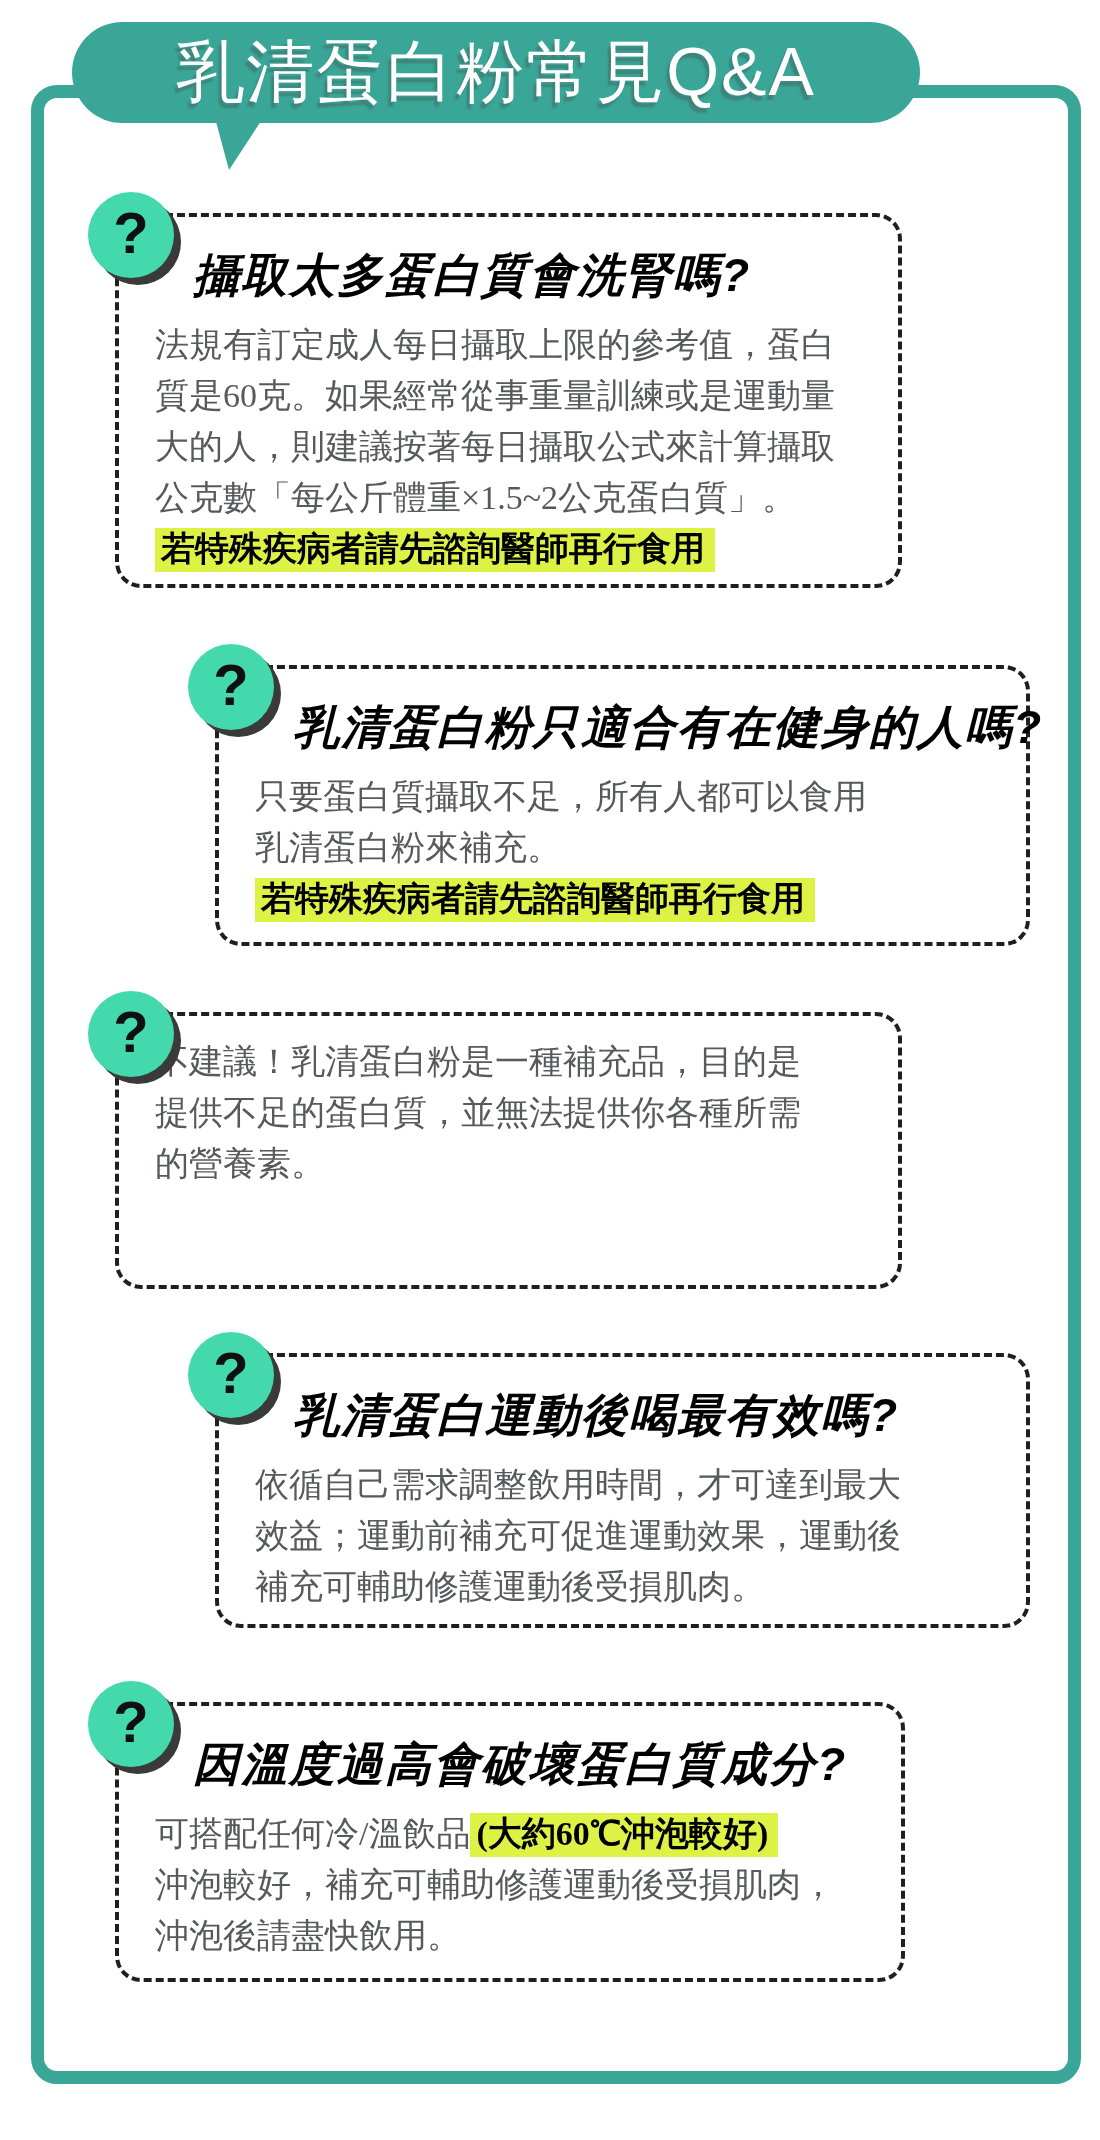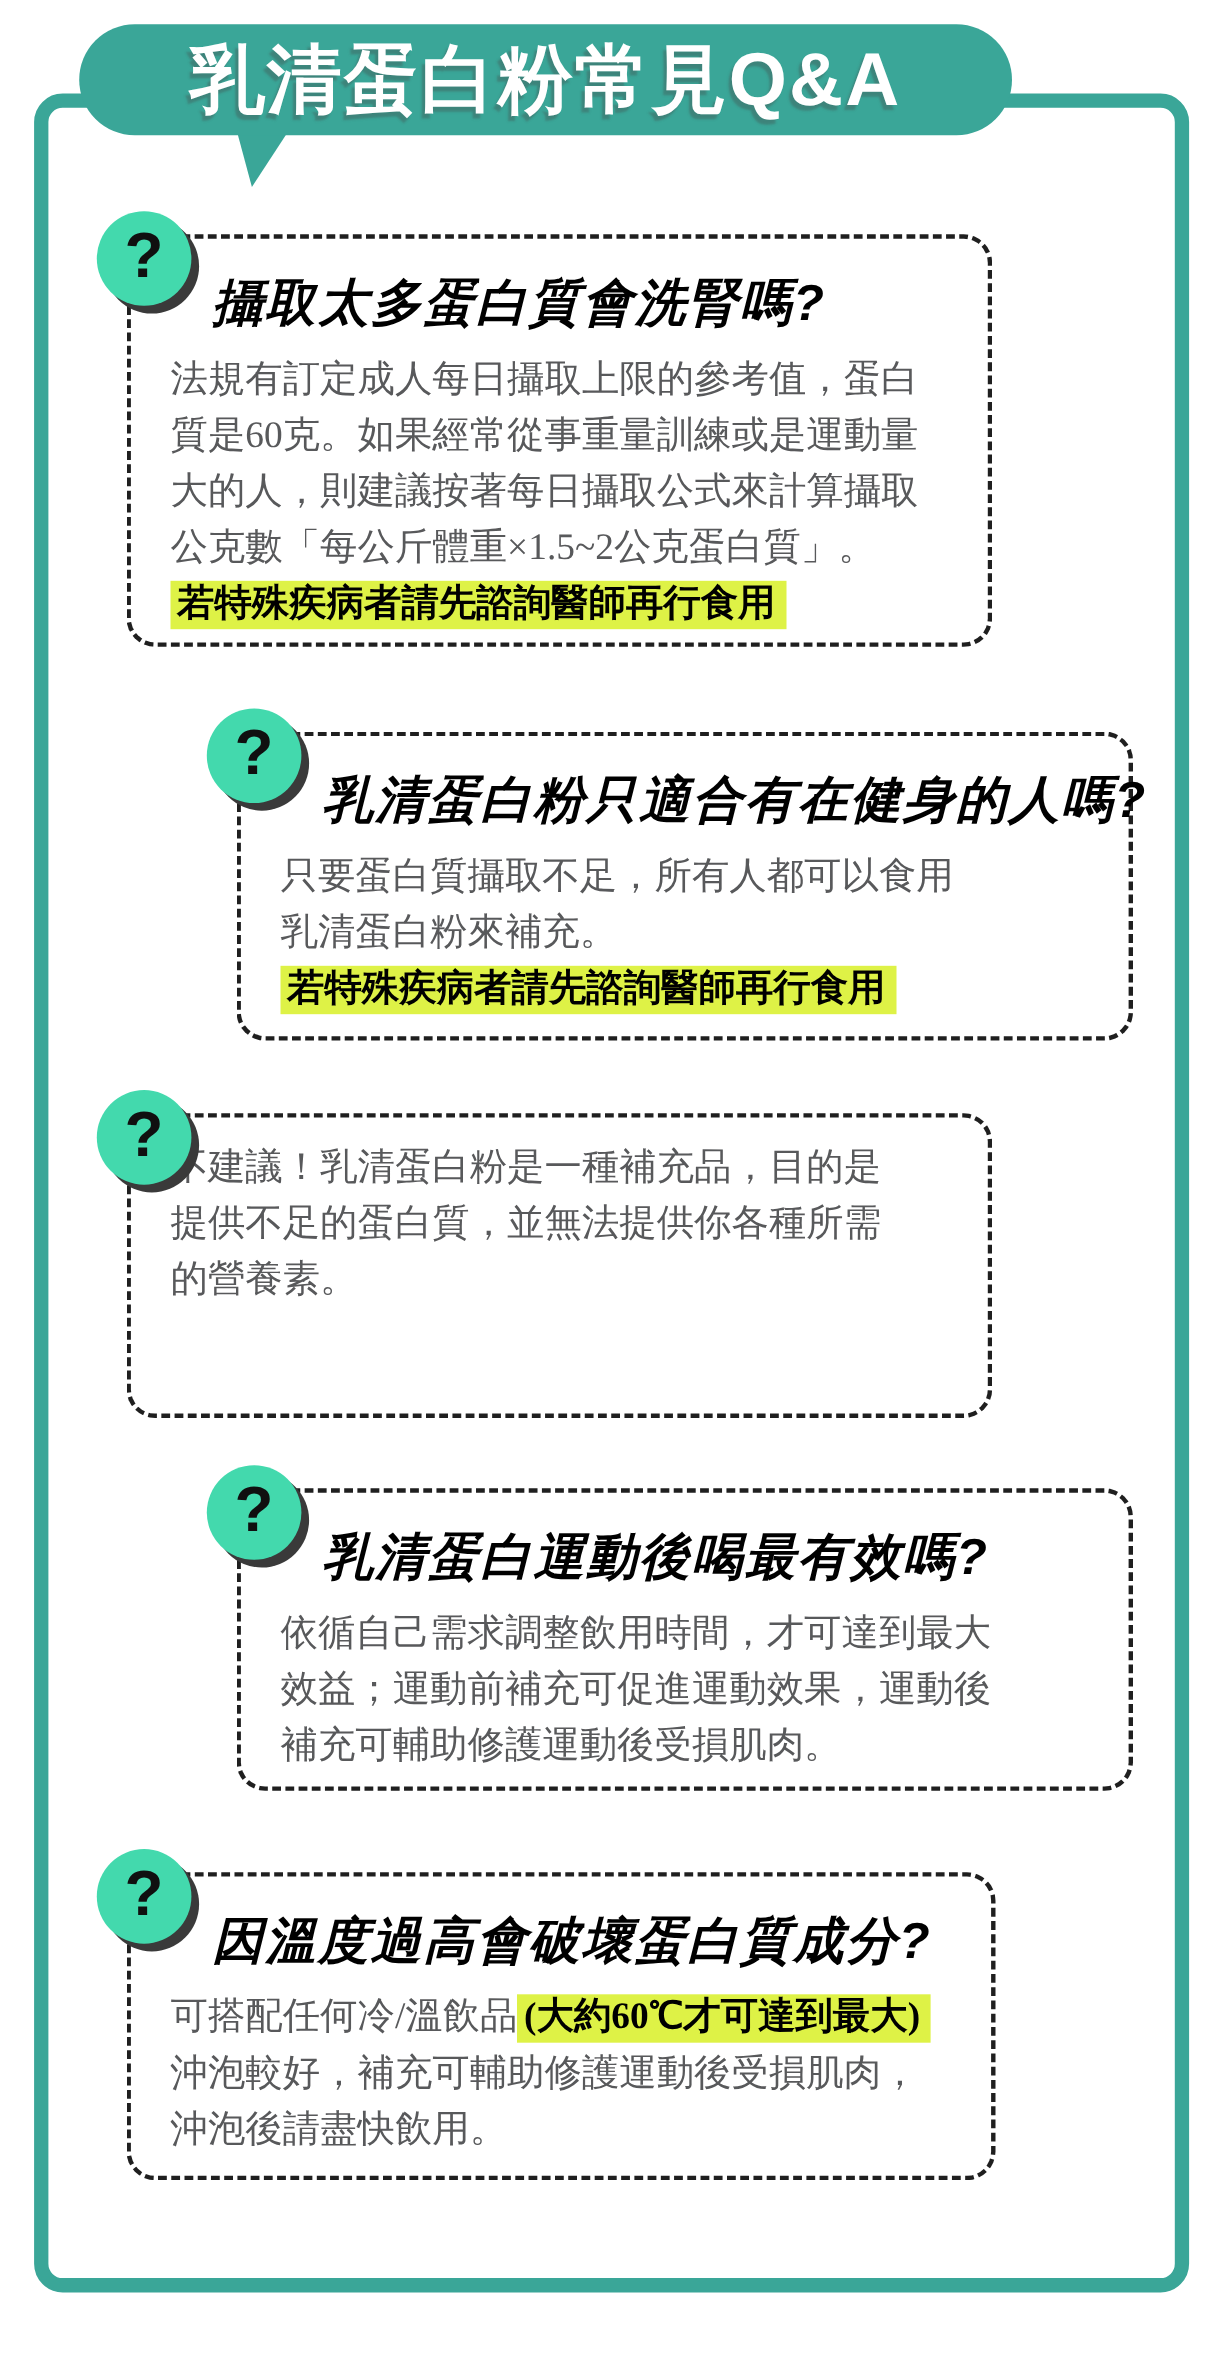--- a/index.html
+++ b/index.html
@@ -27,21 +27,21 @@
     position:absolute;
     left:72px; top:22px;
     width:848px; height:101px;
     background:#3AA698;
     border-radius:60px;
     display:flex; align-items:center; justify-content:center;
     z-index:3;
   }
   .bubble-title {
     font-size:68px;
-    font-weight:700;
+    font-weight:400;
     color:#ffffff;
     letter-spacing:2px;
     text-shadow:-3px 5px 2px rgba(70,70,70,0.35);
     white-space:nowrap;
   }
   .tail { position:absolute; left:208px; top:116px; z-index:2; }
 
   
   .qa {
     position:absolute;
@@ -156,19 +156,19 @@
       <div class="line"><span class="seg">補充可輔助修護運動後受損肌肉。</span></div>
     </div>
   </section>
 
   <section class="qa q5">
     <div class="qcircle">
       <span class="qmark">?</span>
     </div>
     <h2 class="qtitle">因溫度過高會破壞蛋白質成分?</h2>
     <div class="answer">
-      <div class="line"><span class="seg">可搭配任何冷/溫飲品</span><span class="seg hl">(大約60℃才可達到最大)</span></div>
+      <div class="line"><span class="seg">可搭配任何冷/溫飲品</span><span class="seg hl">(大約60℃沖泡較好)</span></div>
       <div class="line"><span class="seg">沖泡較好，補充可輔助修護運動後受損肌肉，</span></div>
       <div class="line"><span class="seg">沖泡後請盡快飲用。</span></div>
     </div>
   </section>
 
 </div>
 
 </body></html>

